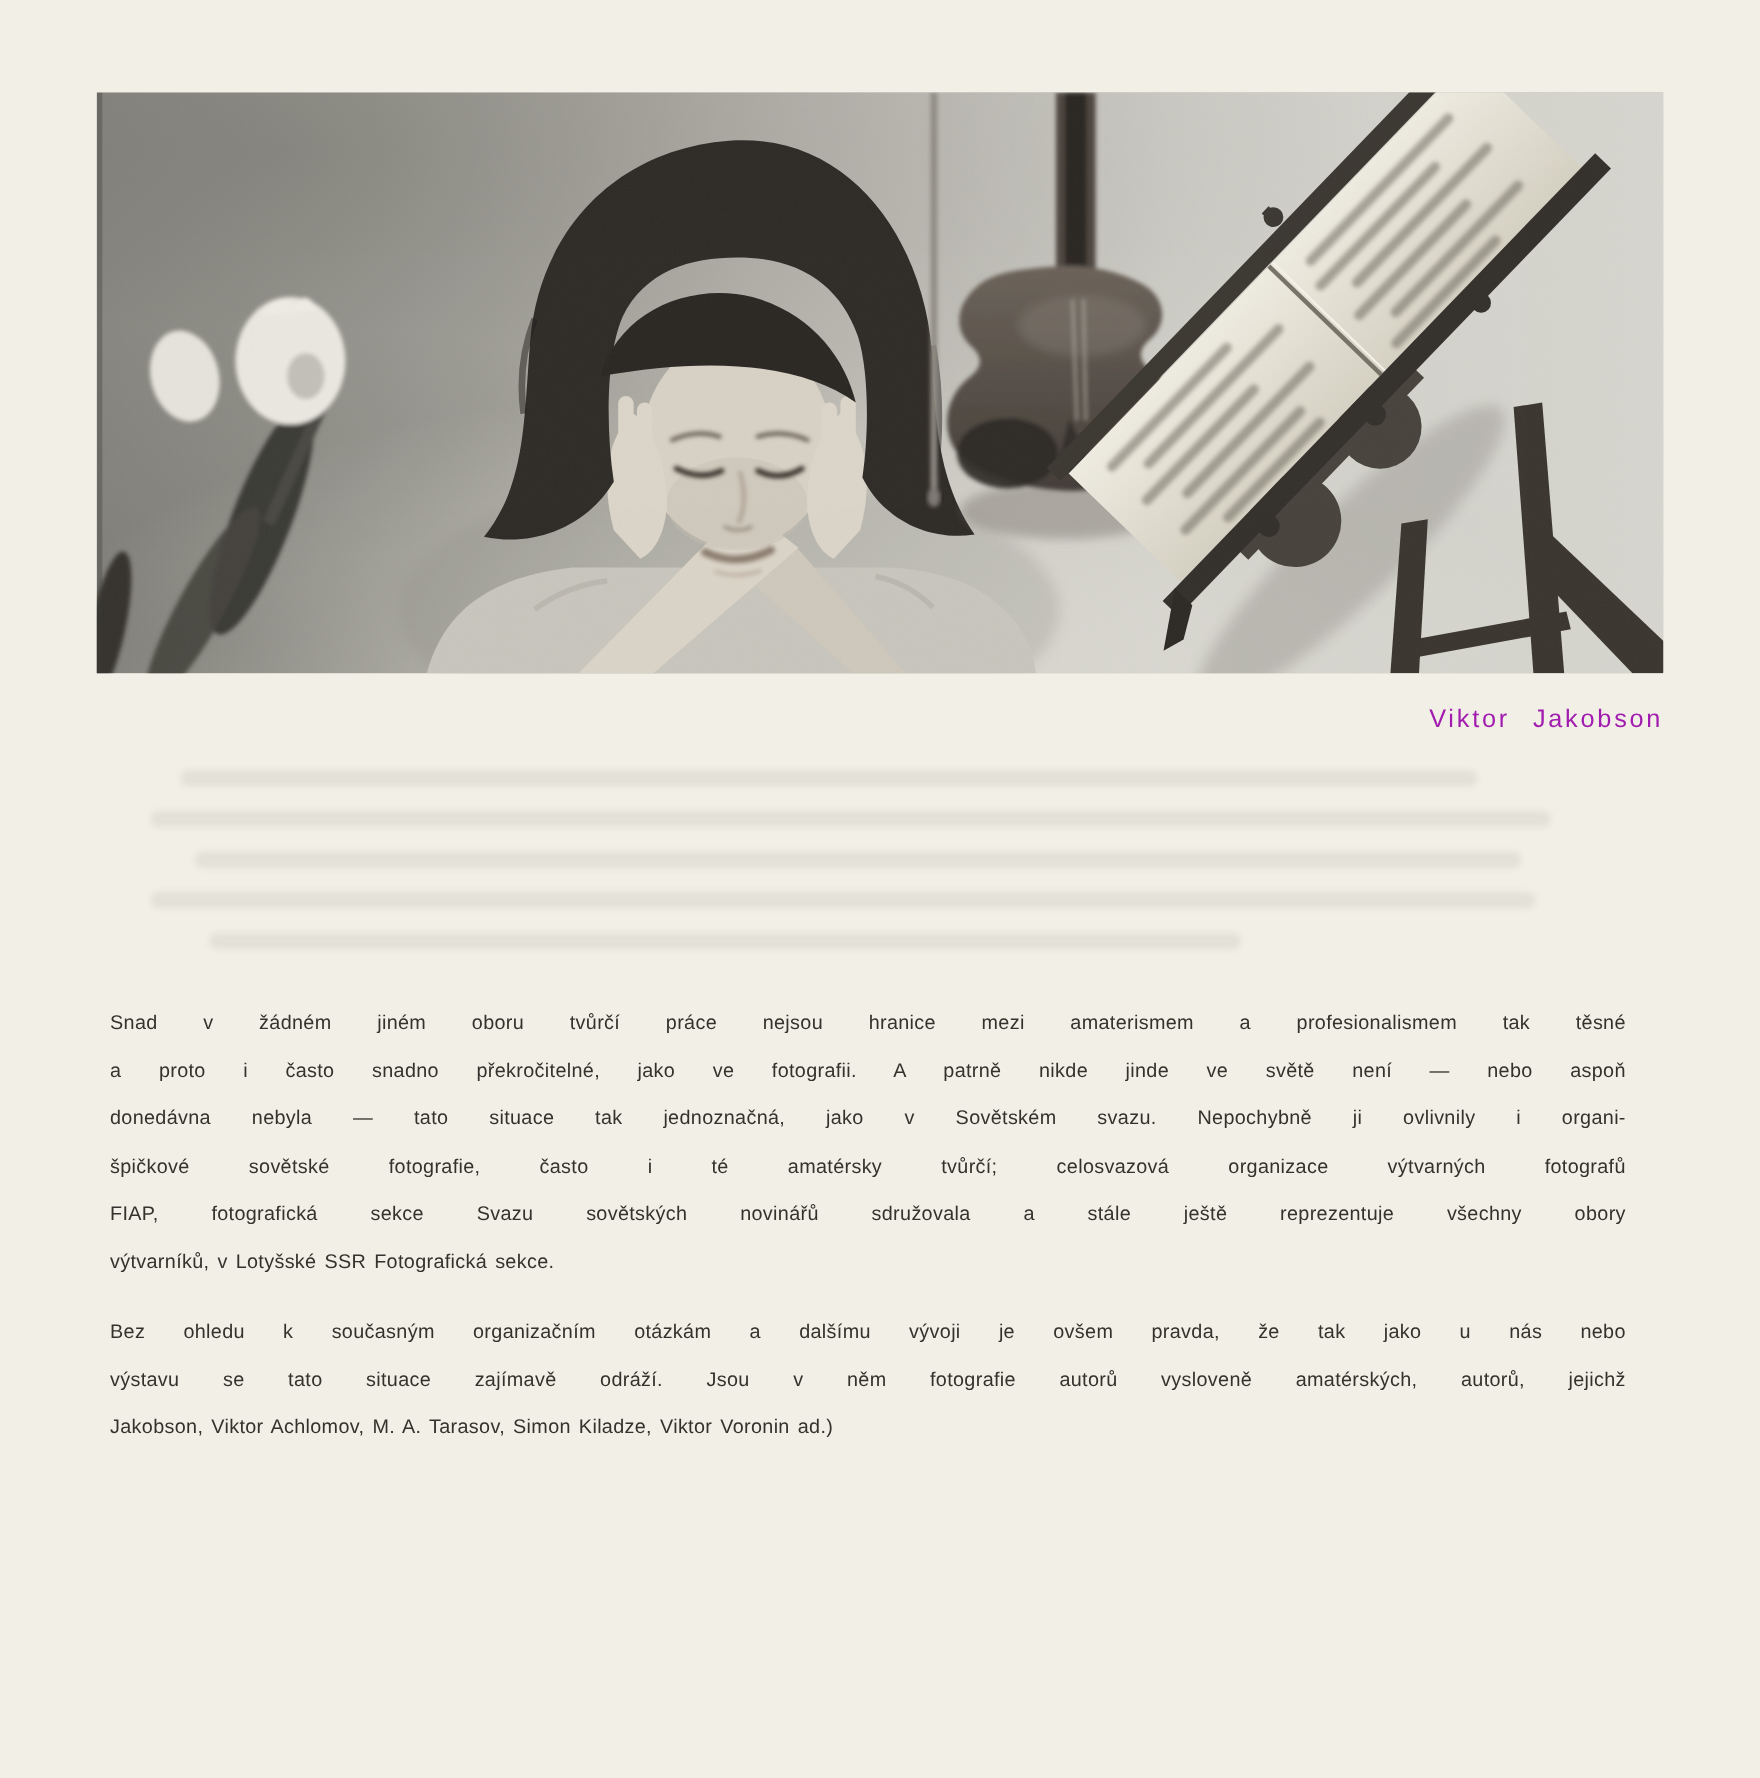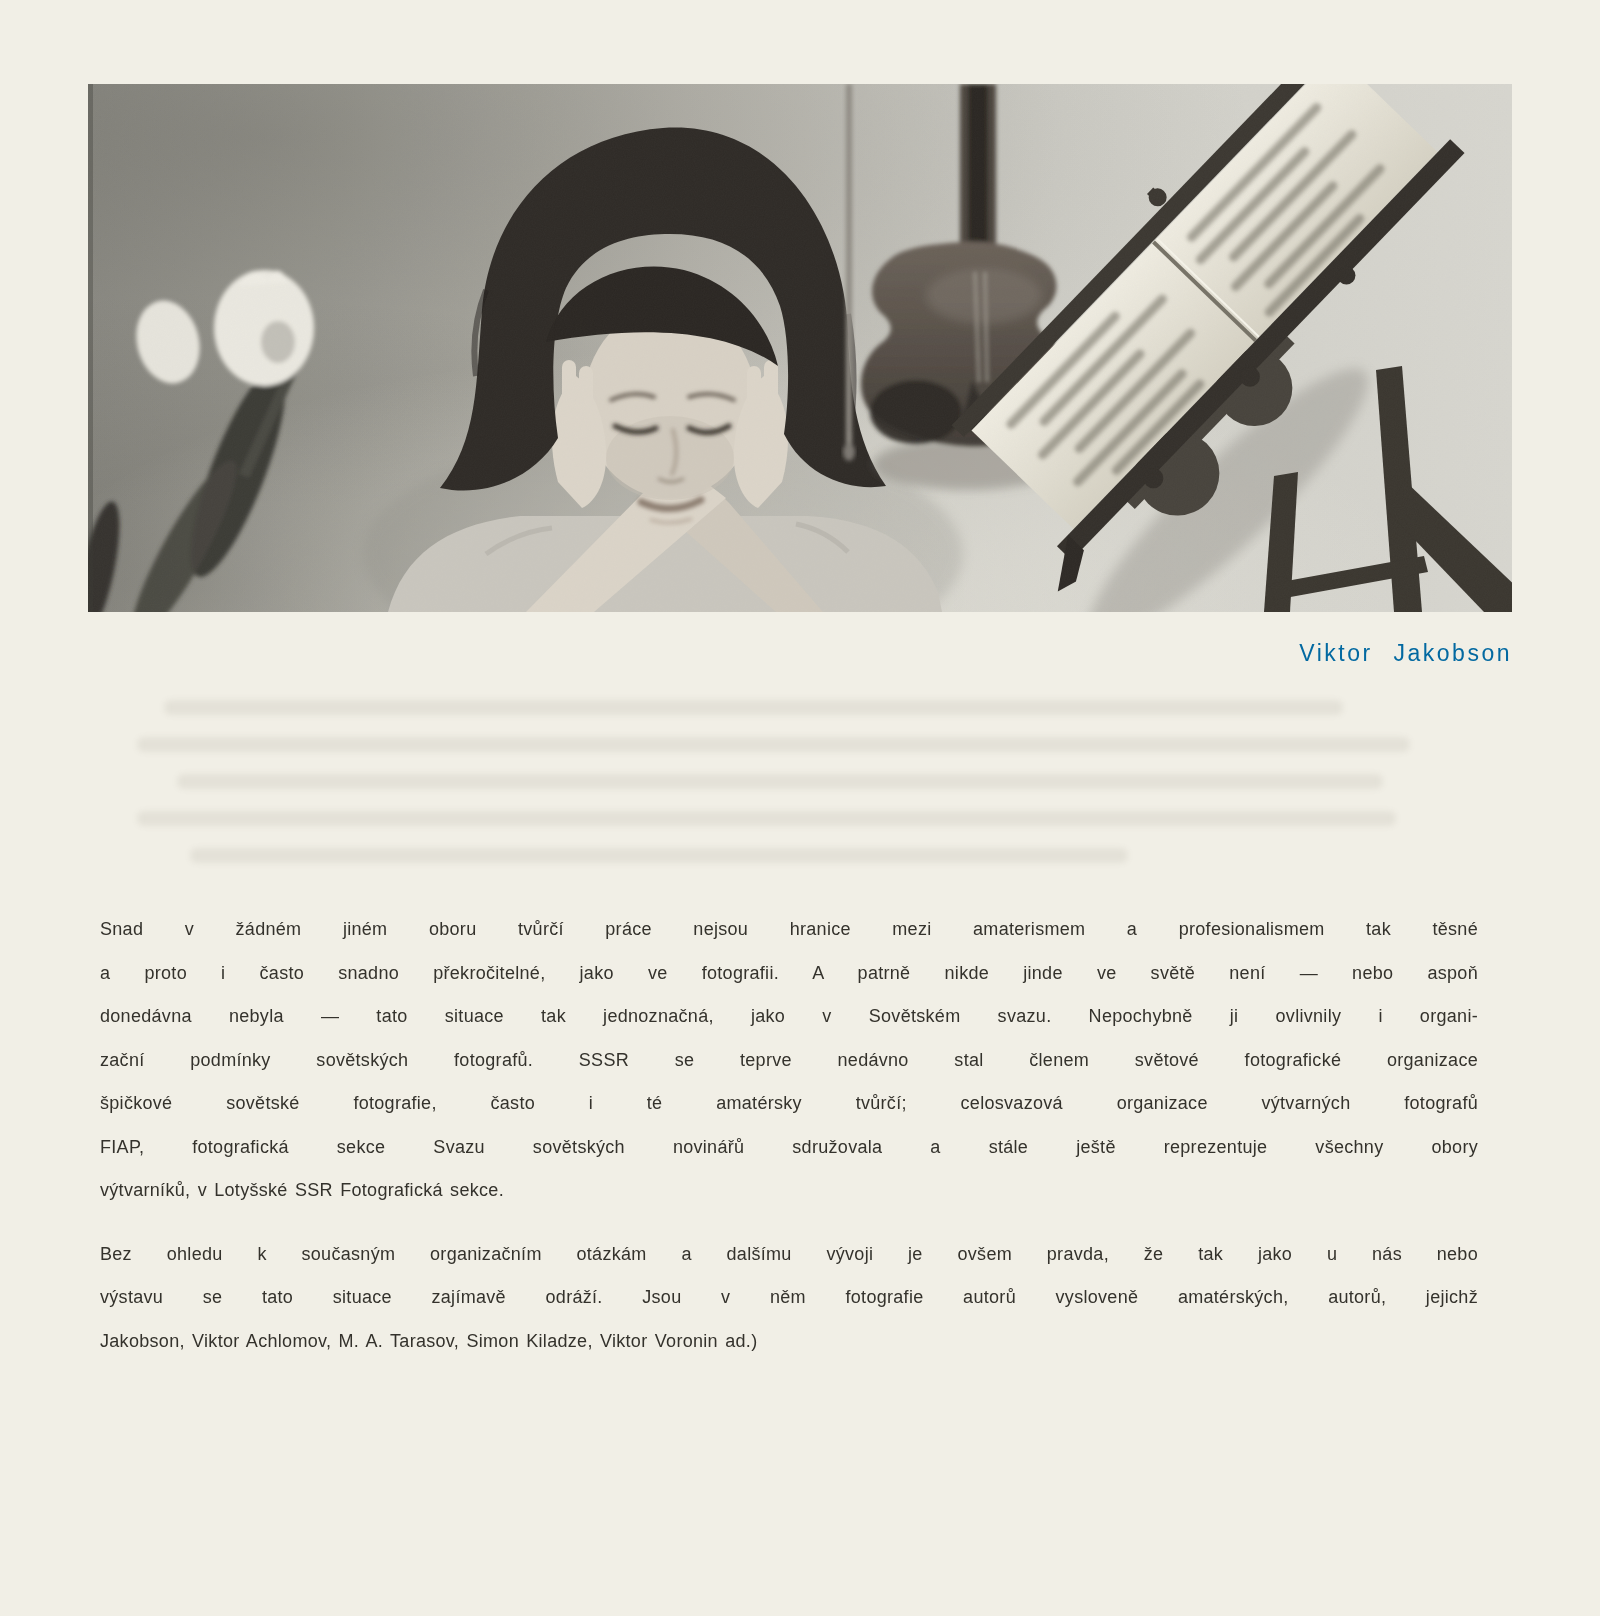--- a/index.html
+++ b/index.html
@@ -16,21 +16,21 @@
   .photo{
     position:absolute;left:88px;top:84px;width:1424px;height:528px;
     background:#bdbcb6;
   }
   .photo svg{display:block;width:100%;height:100%;}
 
   
   .credit{
     position:absolute;right:88px;top:640px;
     font-size:23px;letter-spacing:2.5px;word-spacing:12px;
-    color:#0369a1;white-space:nowrap;margin-left:12px;
+    color:#a21caf;white-space:nowrap;margin-left:12px;
   }
 
   
   .ghost{
     position:absolute;left:110px;top:700px;width:1340px;height:190px;
     opacity:.10;filter:blur(3px);pointer-events:none;
   }
   .ghost .gline{position:absolute;height:15px;background:#6f695a;border-radius:7px;}
   .ghost .gline:nth-child(1){top:0;left:4%;width:88%;}
   .ghost .gline:nth-child(2){top:37px;left:2%;width:95%;}
@@ -238,21 +238,20 @@
       <div class="gline"></div>
     <div class="gline"></div>
       <div class="gline"></div>
   </div>
 
   <div class="article">
       <div class="para">
         <div class="line">Snad v žádném jiném oboru tvůrčí práce nejsou hranice mezi amaterismem a profesionalismem tak těsné</div>
         <div class="line">a proto i často snadno překročitelné, jako ve fotografii. A patrně nikde jinde ve světě není — nebo aspoň</div>
         <div class="line">donedávna nebyla — tato situace tak jednoznačná, jako v Sovětském svazu. Nepochybně ji ovlivnily i organi-</div>
-        <div class="line">zační podmínky sovětských fotografů. SSSR se teprve nedávno stal členem světové fotografické organizace</div>
         <div class="line">špičkové sovětské fotografie, často i té amatérsky tvůrčí; celosvazová organizace výtvarných fotografů</div>
         <div class="line">FIAP, fotografická sekce Svazu sovětských novinářů sdružovala a stále ještě reprezentuje všechny obory</div>
         <div class="line last">výtvarníků, v Lotyšské SSR Fotografická sekce.</div>
       </div>
       <div class="para">
         <div class="line">Bez ohledu k současným organizačním otázkám a dalšímu vývoji je ovšem pravda, že tak jako u nás nebo</div>
         <div class="line">výstavu se tato situace zajímavě odráží. Jsou v něm fotografie autorů vysloveně amatérských, autorů, jejichž</div>
         <div class="line last">Jakobson, Viktor Achlomov, M. A. Tarasov, Simon Kiladze, Viktor Voronin ad.)</div>
       </div>
     </div>

